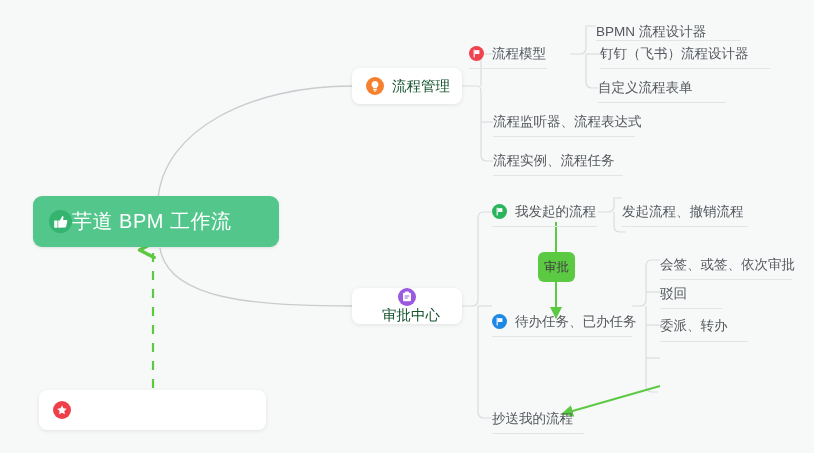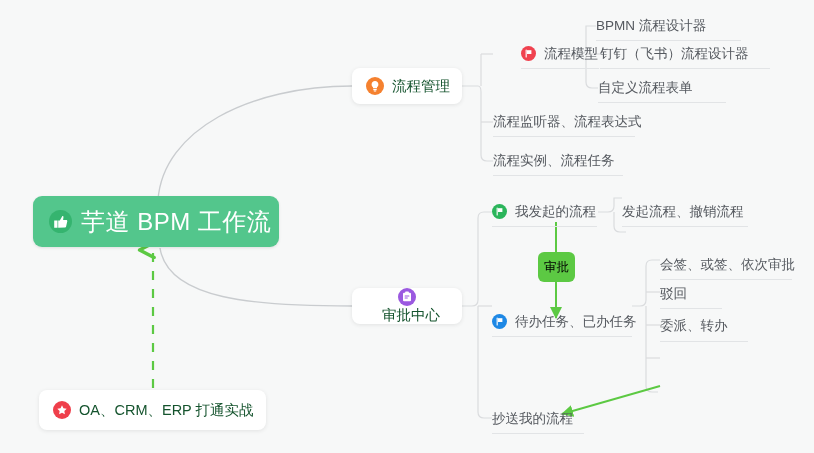--- a/index.html
+++ b/index.html
@@ -30,23 +30,22 @@
     background: #53c68c;
     border-radius: 9px;
     display: flex;
     align-items: center;
     box-shadow: 0 1px 3px rgba(0,0,0,0.10);
     box-sizing: border-box;
     padding-left: 16px;
   }
   .root-label {
     color: #ffffff;
-    font-size: 24px;
+    font-size: 20px;
     letter-spacing: 0.5px;
-    margin-left: 9px;
     white-space: nowrap;
   }
 
   
   .branch-node {
     position: absolute;
     background: #ffffff;
     border-radius: 8px;
     box-shadow: 0 1px 4px rgba(0,0,0,0.09);
     display: flex;
@@ -111,21 +110,21 @@
     left: 538px; top: 252px;
     width: 37px; height: 30px;
     background: #5cc943;
     border-radius: 6px;
     display: flex;
     align-items: center;
     justify-content: center;
     z-index: 3;
   }
   .pill-approve span {
-    color: #000000;
+    color: #404040;
     font-size: 12.5px;
     white-space: nowrap;
     text-align: center;
   }
 </style>
 </head>
 <body>
 
 <div id="canvas">
 
@@ -185,31 +184,31 @@
     <span class="icon icon-md ic-bulb">
       <svg width="18" height="18" viewBox="0 0 18 18">
         <path d="M9 4.1 c-2.0 0 -3.4 1.5 -3.4 3.3 0 1.3 0.8 2.1 1.4 2.8 v1.1 h4 v-1.1 c0.6-0.7 1.4-1.5 1.4-2.8 0-1.8-1.4-3.3-3.4-3.3 z" fill="#ffffff"></path>
         <rect x="7.2" y="12.1" width="3.6" height="1.05" rx="0.5" fill="#ffffff"></rect>
         <rect x="7.7" y="13.6" width="2.6" height="0.95" rx="0.47" fill="#ffffff"></rect>
       </svg>
     </span>
     <span class="branch-label">流程管理</span>
   </div>
 
-  <div class="tree-node has-icon" style="left:521px; top:41px; width:78px;">
+  <div class="tree-node has-icon" style="left:469px; top:41px; width:78px;">
     <span class="icon icon-sm ic-flag-r">
       <svg width="15" height="15" viewBox="0 0 15 15">
         <rect x="4.6" y="3.6" width="1.15" height="8.0" rx="0.5" fill="#ffffff"></rect>
         <path d="M6.0 4.2 h4.4 v3.8 h-4.4 z" fill="#ffffff"></path>
       </svg>
     </span>
     <span class="tn-label">流程模型</span>
   </div>
 
-  <div class="tree-node" style="left:596px; top:13px; width:145px;">
+  <div class="tree-node" style="left:596px; top:13px; width:145px;align-items:flex-end;">
     <span class="tn-label">BPMN 流程设计器</span>
   </div>
   <div class="tree-node" style="left:600px; top:41px; width:170px;">
     <span class="tn-label">钉钉（飞书）流程设计器</span>
   </div>
   <div class="tree-node" style="left:598px; top:75px; width:128px;">
     <span class="tn-label">自定义流程表单</span>
   </div>
 
   <div class="tree-node" style="left:493px; top:109px; width:142px;">
@@ -271,16 +270,15 @@
   <div class="pill-approve">
     <span>审批</span>
   </div>
 
   <div class="branch-node" id="node-integration">
     <span class="icon icon-md ic-star">
       <svg width="18" height="18" viewBox="0 0 18 18">
         <path d="M9 4.3 l1.45 2.95 3.25 0.47 -2.35 2.29 0.55 3.24 L9 11.72 6.1 13.25 l0.55-3.24 -2.35-2.29 3.25-0.47 z" fill="#ffffff"></path>
       </svg>
     </span>
-    <span class="branch-label">OA、CRM、ERP 打通实战</span>
   </div>
 
 </div>
 
 </body></html>

